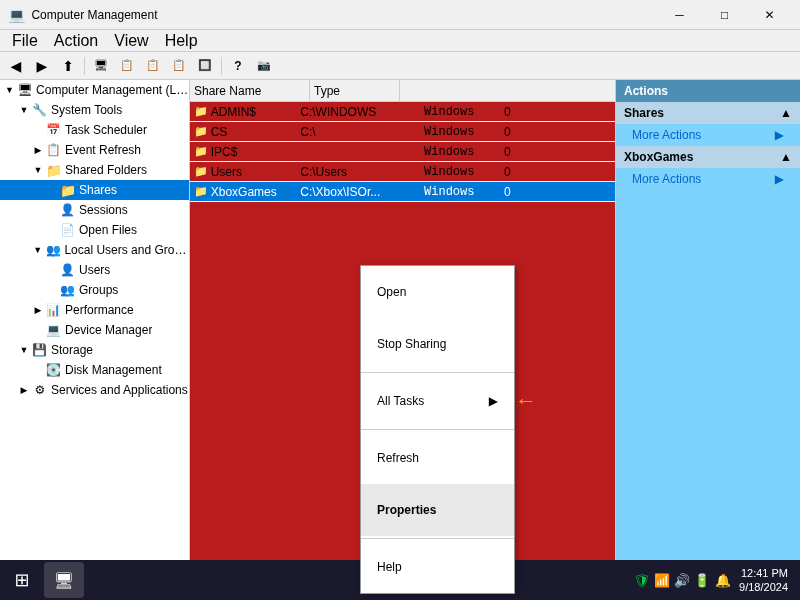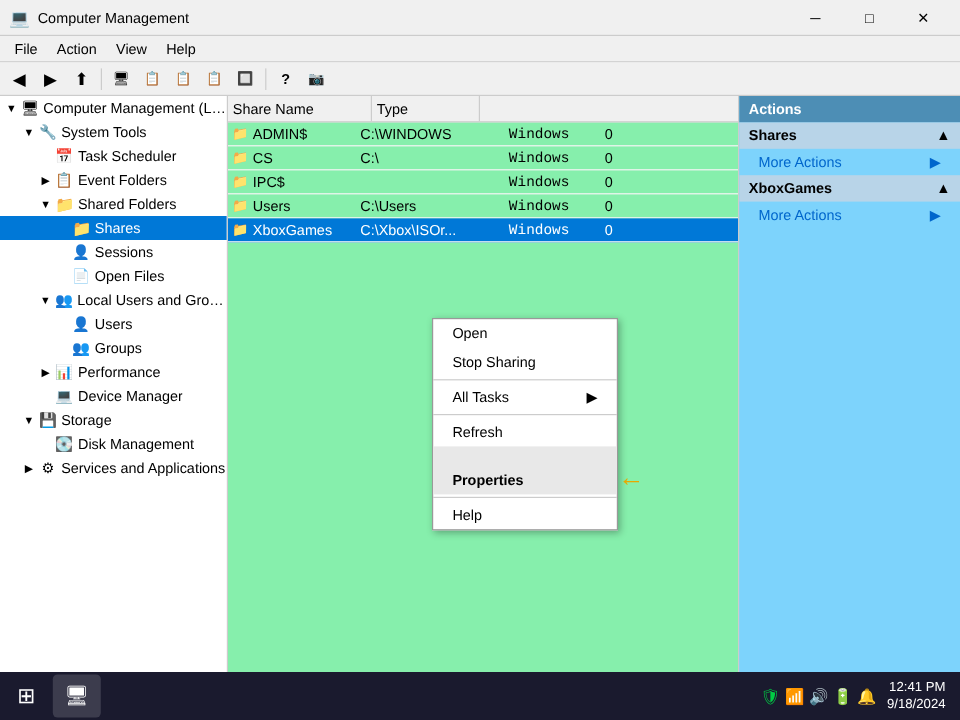--- a/index.html
+++ b/index.html
@@ -5,21 +5,21 @@
     * { margin: 0; padding: 0; box-sizing: border-box; }
     body { width: 800px; height: 600px; overflow: hidden; font-family: 'Segoe UI', Arial, sans-serif; font-size: 12px; background: #f0f0f0; }
 
     
     .title-bar { height: 30px; background: #f0f0f0; display: flex; align-items: center; padding: 0 8px; border-bottom: 1px solid #ccc; }
     .title-bar-controls { display: flex; gap: 0; }
     .title-btn { width: 45px; height: 30px; border: none; background: transparent; cursor: pointer; font-size: 12px; display: flex; align-items: center; justify-content: center; }
 
     
     .menu-bar { height: 22px; background: #f0f0f0; display: flex; align-items: center; padding: 0 4px; border-bottom: 1px solid #ccc; }
-    .menu-item { padding: 2px 8px; cursor: pointer; font-size: 12px; }
+    .menu-item { padding: 2px 8px; cursor: pointer; font-size: 16px; }
 
     
     .toolbar { height: 28px; background: #f0f0f0; display: flex; align-items: center; padding: 0 4px; border-bottom: 1px solid #ccc; gap: 2px; }
     .toolbar-btn { width: 24px; height: 22px; border: 1px solid transparent; background: transparent; cursor: pointer; display: flex; align-items: center; justify-content: center; font-size: 14px; }
     .toolbar-sep { width: 1px; height: 18px; background: #ccc; margin: 0 2px; }
 
     
     .main { display: flex; height: calc(600px - 30px - 22px - 28px - 24px); }
 
     
@@ -27,21 +27,21 @@
     .tree-item { display: flex; align-items: center; height: 20px; padding-left: 4px; cursor: pointer; white-space: nowrap; }
     .tree-item.selected { background: #0078d7; color: white; }
     .tree-item .expand { width: 16px; text-align: center; font-size: 9px; cursor: pointer; }
     .tree-item .icon { width: 16px; height: 16px; margin-right: 3px; flex-shrink: 0; display: flex; align-items: center; justify-content: center; }
     .tree-item .label { font-size: 12px; overflow: hidden; text-overflow: ellipsis; }
     .indent1 { padding-left: 16px; }
     .indent2 { padding-left: 30px; }
     .indent3 { padding-left: 44px; }
 
     
-    .content-area { flex: 1; display: flex; flex-direction: column; background: #86efac; overflow: hidden; }
+    .content-area { flex: 1; display: flex; flex-direction: column; background: #b91c1c; overflow: hidden; }
 
     
     .table-header { display: flex; background: #f0f0f0; border-bottom: 1px solid #ccc; height: 22px; align-items: center; }
     .col-header { padding: 0 4px; font-size: 12px; font-weight: normal; border-right: 1px solid #ccc; height: 100%; display: flex; align-items: center; cursor: pointer; }
     .col-share { width: 120px; }
     .col-path { width: 140px; }
     .col-type { width: 90px; }
     .col-clients { width: 130px; }
 
     
@@ -57,21 +57,21 @@
 
     
     .actions-panel { width: 185px; min-width: 185px; background: #7dd3fc; border-left: 1px solid #ccc; overflow-y: auto; }
     .actions-section { }
     .actions-title { background: #4d8eb5; color: white; padding: 4px 8px; font-size: 12px; font-weight: bold; display: flex; justify-content: space-between; align-items: center; cursor: pointer; }
     .actions-title.light { background: #b8d4e8; color: #000; }
     .actions-link { padding: 4px 16px; font-size: 12px; color: #0066cc; cursor: pointer; display: flex; align-items: center; gap: 4px; }
 
     
     .context-menu { position: absolute; left: 360px; top: 185px; width: 155px; background: white; border: 1px solid #999; box-shadow: 2px 2px 6px rgba(0,0,0,0.3); z-index: 100; }
-    .ctx-item { padding: 5px 16px; font-size: 12px; cursor: pointer; display: flex; justify-content: space-between; align-items: center; }
+    .ctx-item { padding: 19px 16px; font-size: 12px; cursor: pointer; display: flex; justify-content: space-between; align-items: center; }
     .ctx-item.active { background: #e8e8e8; font-weight: bold; }
     .ctx-sep { height: 1px; background: #ccc; margin: 2px 0; }
 
     
     .properties-arrow { position: absolute; left: 515px; top: 305px; font-size: 22px; color: #e8a800; z-index: 101; }
 
     
     .status-bar { height: 24px; background: #f0f0f0; border-top: 1px solid #ccc; display: flex; align-items: center; padding: 0 8px; font-size: 12px; }
 
     
@@ -142,21 +142,21 @@
 
       <div class="tree-item indent2">
         <span class="expand" style="opacity:0;">▶</span>
         <span class="icon">📅</span>
         <span class="label">Task Scheduler</span>
       </div>
 
       <div class="tree-item indent2">
         <span class="expand">▶</span>
         <span class="icon">📋</span>
-        <span class="label">Event Folders</span>
+        <span class="label">Event Refresh</span>
       </div>
 
       <div class="tree-item indent2">
         <span class="expand">▼</span>
         <span class="icon" style="font-size:13px;">📁</span>
         <span class="label">Shared Folders</span>
       </div>
 
       <div class="tree-item indent3 selected">
         <span class="expand" style="opacity:0;">▶</span>
@@ -322,21 +322,21 @@
       <div class="ctx-sep"></div>
       <div class="ctx-item" style="display:flex; justify-content:space-between;">
         <span>All Tasks</span>
         <span>▶</span>
       </div>
       <div class="ctx-sep"></div>
       <div class="ctx-item">
         <span>Refresh</span>
       </div>
       <div class="ctx-item active">
-        <span style="font-weight:bold;margin-top:16px;">Properties</span>
+        <span style="font-weight:bold;">Properties</span>
       </div>
       <div class="ctx-sep"></div>
       <div class="ctx-item">
         <span>Help</span>
       </div>
     </div>
 
     <div class="properties-arrow">←</div>
 
   </div>

